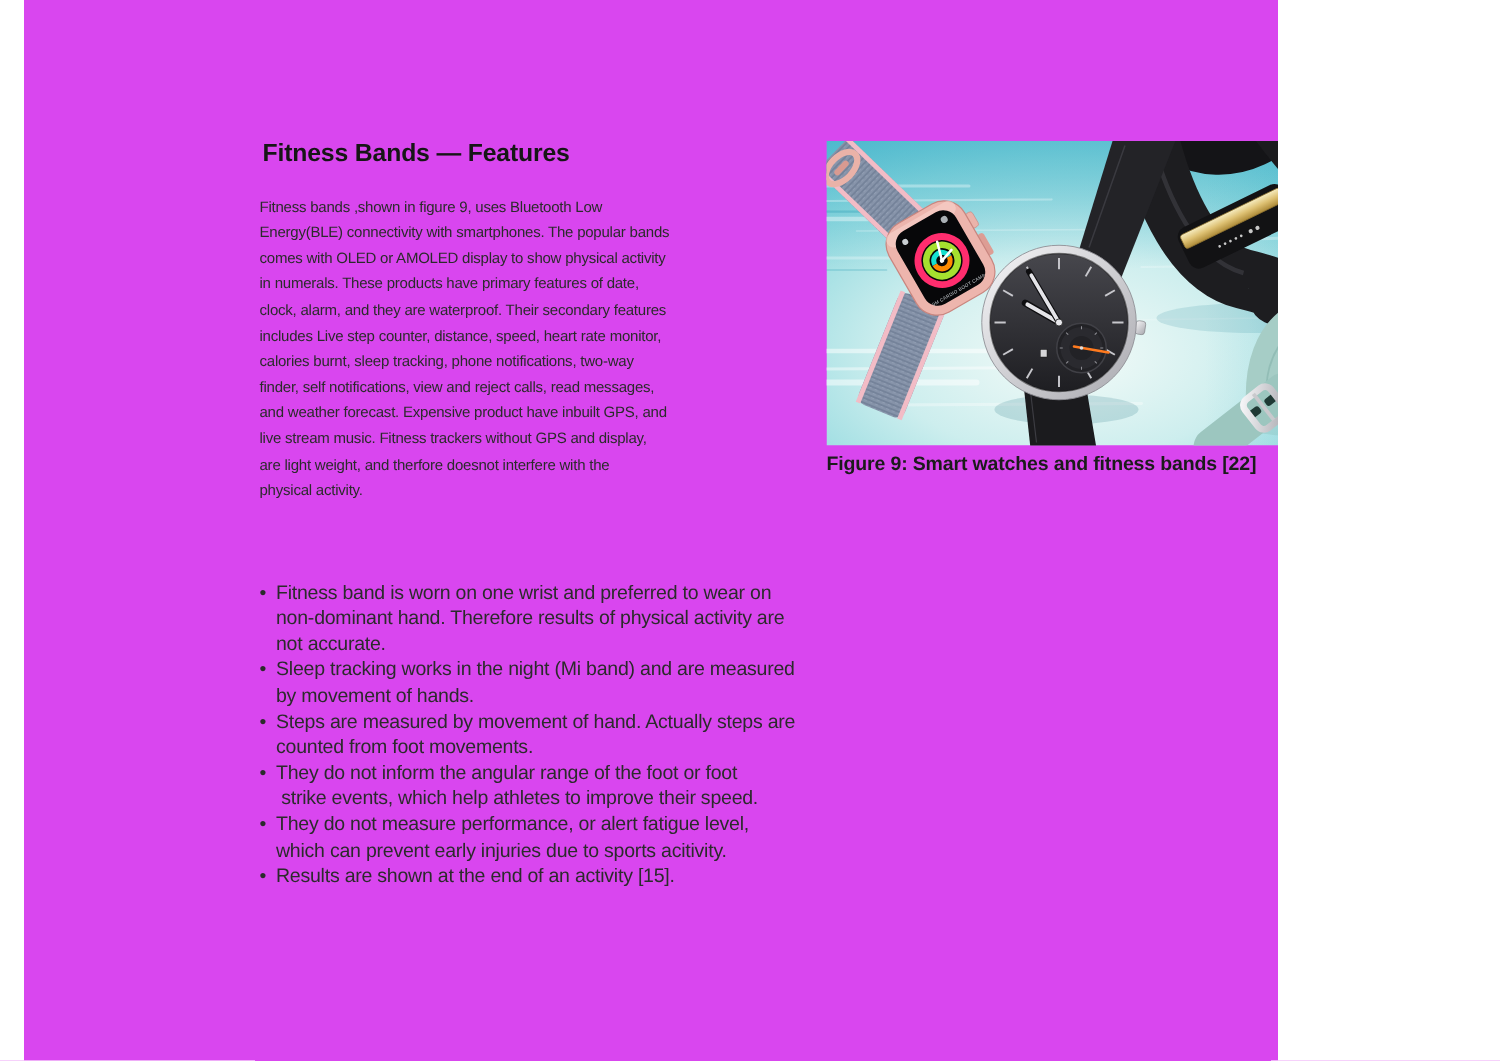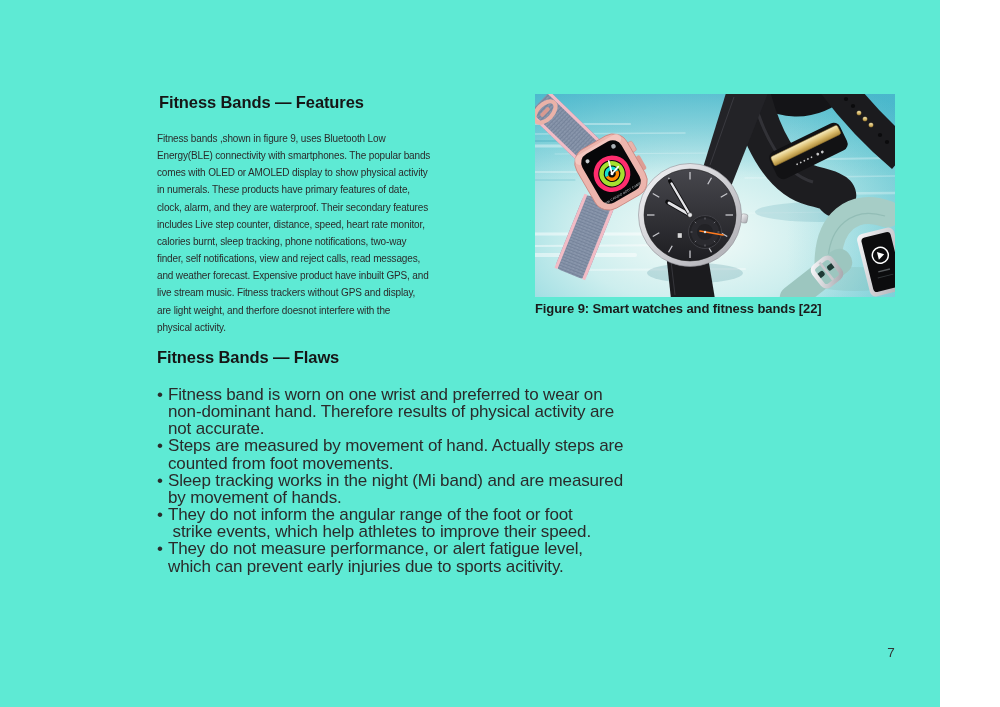--- a/index.html
+++ b/index.html
@@ -1,33 +1,33 @@
 <!DOCTYPE html>
 <html><head>
 <meta charset="utf-8">
 <style>
   html,body { margin:0; padding:0; background:#ffffff; }
   .page {
-    position:relative; width:940px; height:707px; background:#5eead4;
-    font-family:"Liberation Sans", sans-serif; color:#2b2b2b; overflow:hidden;
+    position:relative; width:836px; height:707px; background:#d946ef;
+    font-family:"Liberation Sans", sans-serif; color:#2b2b2b; overflow:hidden;margin-left:16px;
   }
   .heading {
     position:absolute; margin:0; font-size:16.5px; font-weight:bold;
     color:#161616; letter-spacing:-0.1px; white-space:pre;
   }
   #features-heading { left:159px; top:93px; }
   #flaws-heading    { left:157px; top:348px; }
   .body-par {
     position:absolute; left:157px; top:130px; margin:0;
     font-size:10px; line-height:17.15px; letter-spacing:-0.15px;
     white-space:pre; color:#2b2b2b;
   }
   .bullets {
     position:absolute; left:157px; top:386px;
-    font-size:17px; line-height:17.15px; letter-spacing:-0.15px;
+    font-size:13px; line-height:17.15px; letter-spacing:-0.15px;
   }
   .bullet { display:flex; }
   .bullet .btext { white-space:pre; }
   .bullet::before { content:"•"; width:11px; flex:0 0 11px; color:#2b2b2b; }
   .figure { position:absolute; left:535px; top:94px; width:360px; height:203px; }
   .figure svg { display:block; }
   .figure-caption {
     position:absolute; left:535px; top:301px; margin:0;
     font-size:13px; font-weight:bold; color:#1b1b1b; letter-spacing:-0.1px; white-space:pre;
   }
@@ -49,43 +49,45 @@
 in numerals. These products have primary features of date,
 clock, alarm, and they are waterproof. Their secondary features
 includes Live step counter, distance, speed, heart rate monitor,
 calories burnt, sleep tracking, phone notifications, two-way
 finder, self notifications, view and reject calls, read messages,
 and weather forecast. Expensive product have inbuilt GPS, and
 live stream music. Fitness trackers without GPS and display,
 are light weight, and therfore doesnot interfere with the
 physical activity.</p>
 
-  <h2 class="heading" id="flaws-heading">Fitness Bands — Flaws</h2>
 
   <div class="bullets">
     <div class="bullet">
         <div class="btext">Fitness band is worn on one wrist and preferred to wear on
 non-dominant hand. Therefore results of physical activity are
 not accurate.</div>
       </div>
     <div class="bullet">
+        <div class="btext">Sleep tracking works in the night (Mi band) and are measured
+by movement of hands.</div>
+      </div>
+    <div class="bullet">
         <div class="btext">Steps are measured by movement of hand. Actually steps are
 counted from foot movements.</div>
       </div>
     <div class="bullet">
-        <div class="btext">Sleep tracking works in the night (Mi band) and are measured
-by movement of hands.</div>
-      </div>
-    <div class="bullet">
         <div class="btext">They do not inform the angular range of the foot or foot
  strike events, which help athletes to improve their speed.</div>
       </div>
     <div class="bullet">
         <div class="btext">They do not measure performance, or alert fatigue level,
 which can prevent early injuries due to sports acitivity.</div>
+      </div>
+    <div class="bullet">
+        <div class="btext">Results are shown at the end of an activity [15].</div>
       </div>
   </div>
 
   <div class="figure">
     <svg width="360" height="203" viewBox="0 0 360 203" xmlns="http://www.w3.org/2000/svg">
       <defs>
         <radialGradient id="bgGrad" cx="45%" cy="70%" r="85%">
           <stop offset="0%" stop-color="#f4fbf8"></stop>
           <stop offset="40%" stop-color="#cdeeee"></stop>
           <stop offset="75%" stop-color="#8ed8de"></stop>

